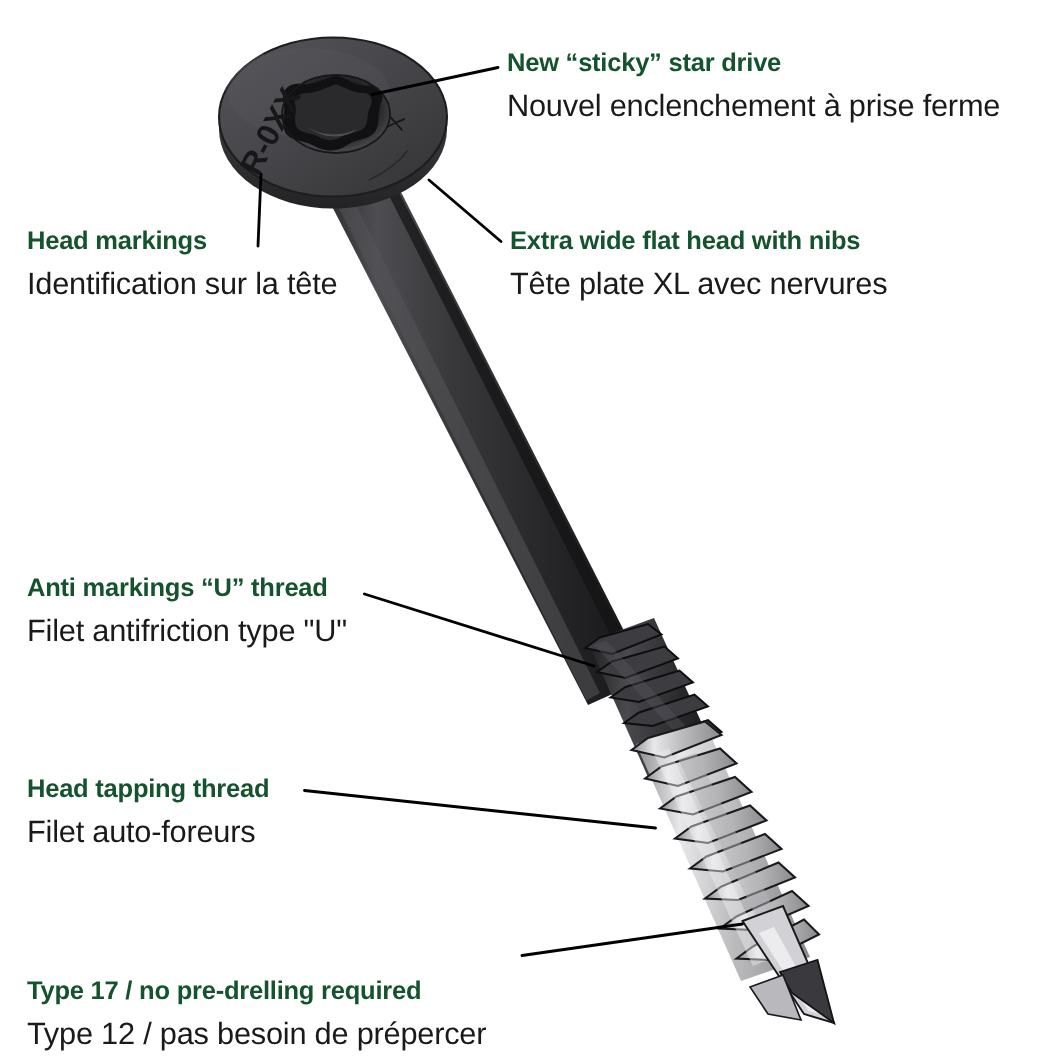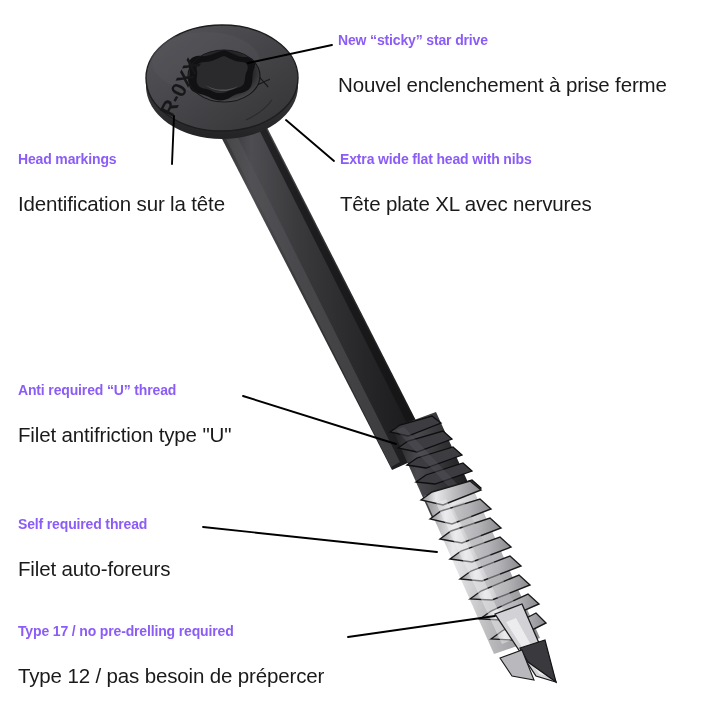--- a/index.html
+++ b/index.html
@@ -25,33 +25,33 @@
     left: 0;
     top: 0;
     width: 705px;
     height: 706px;
   }
   .callout {
     position: absolute;
     white-space: nowrap;
   }
   .callout .line-en {
-    font-size: 14px;
+    font-size: 17px;
     font-weight: bold;
-    color: #8b5cf6;
+    color: #14532d;
     letter-spacing: -0.15px;
     line-height: 1.0;
   }
   .callout .line-fr {
     font-size: 20.5px;
     font-weight: normal;
     color: #1a1a1a;
     letter-spacing: -0.15px;
     line-height: 1.0;
-    margin-top: 28px;
+    margin-top: 11px;
   }
 </style>
 </head>
 <body>
 
 <div id="diagram">
 
   <svg id="artwork" viewBox="0 0 705 706">
     <defs>
       <linearGradient id="gradHeadTop" x1="0" y1="0" x2="1" y2="1">
@@ -205,27 +205,27 @@
     <div class="line-en">Extra wide flat head with nibs</div>
     <div class="line-fr">Tête plate XL avec nervures</div>
   </div>
 
   <div class="callout" style="left:18px; top:152px;">
     <div class="line-en">Head markings</div>
     <div class="line-fr">Identification sur la tête</div>
   </div>
 
   <div class="callout" style="left:18px; top:383px;">
-    <div class="line-en">Anti required “U” thread</div>
+    <div class="line-en">Anti markings “U” thread</div>
     <div class="line-fr">Filet antifriction type "U"</div>
   </div>
 
   <div class="callout" style="left:18px; top:517px;">
-    <div class="line-en">Self required thread</div>
+    <div class="line-en">Head tapping thread</div>
     <div class="line-fr">Filet auto-foreurs</div>
   </div>
 
-  <div class="callout" style="left:18px; top:624px;">
+  <div class="callout" style="left:18px; top:652px;">
     <div class="line-en">Type 17 / no pre-drelling required</div>
     <div class="line-fr">Type 12 / pas besoin de prépercer</div>
   </div>
 
 </div>
 
 </body></html>

